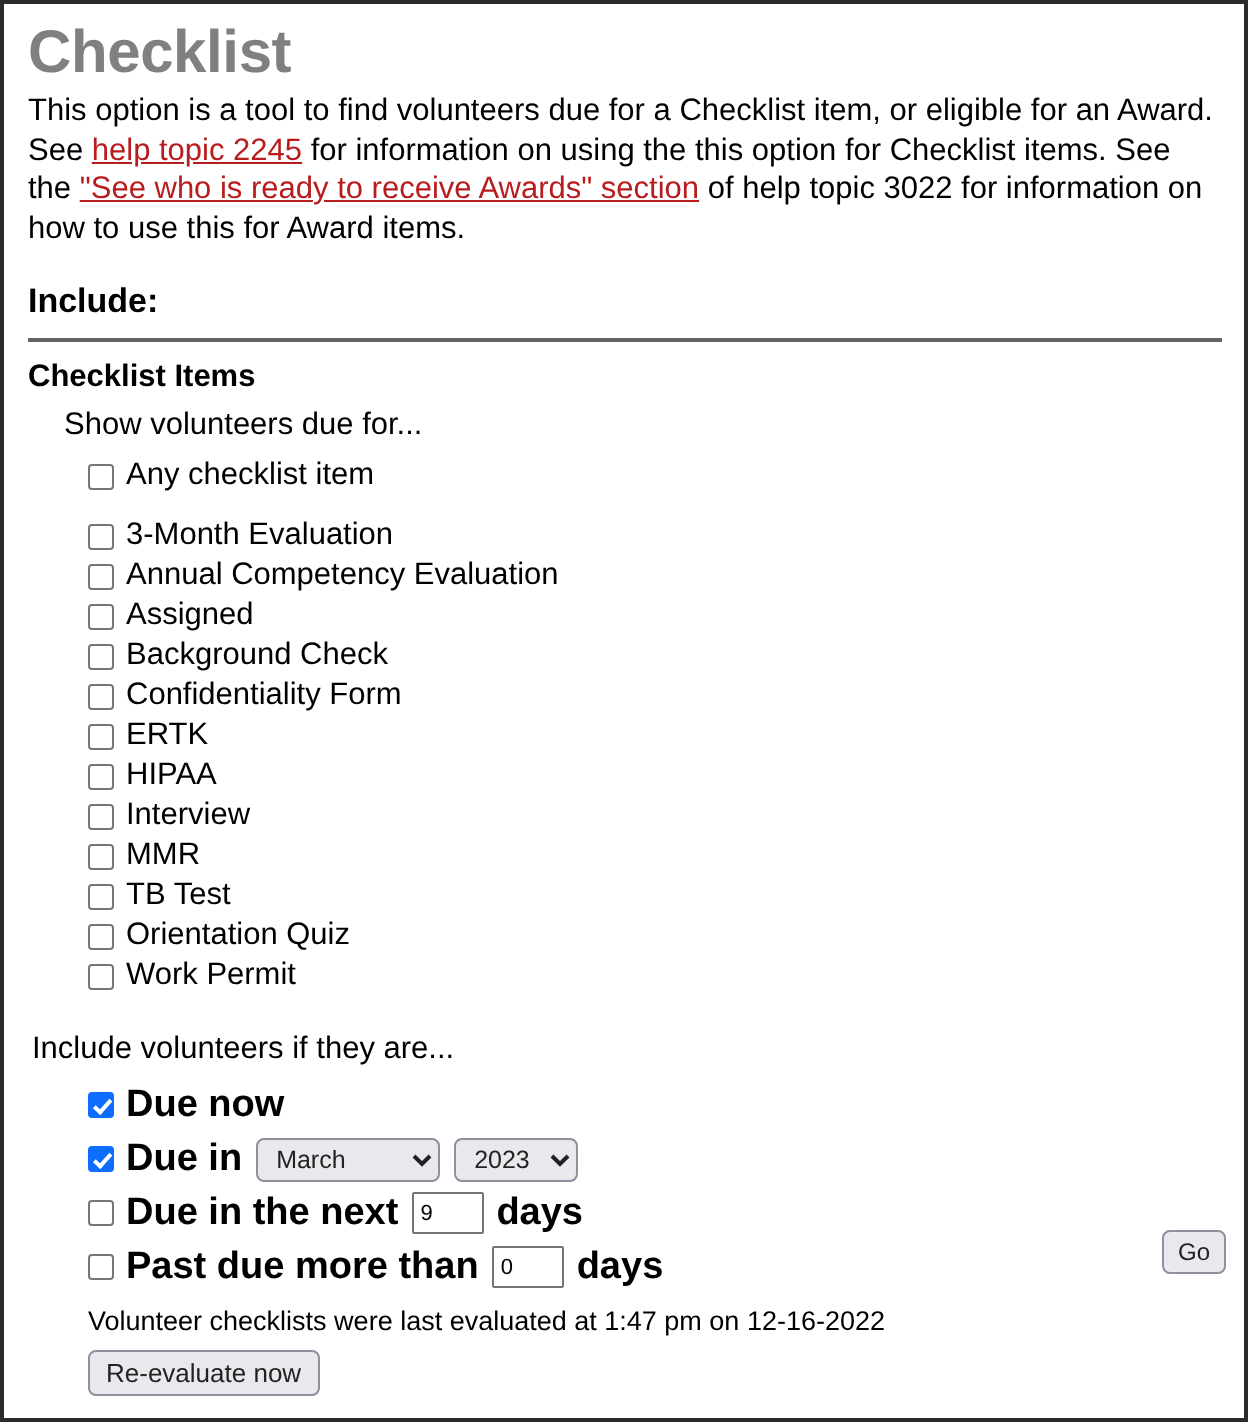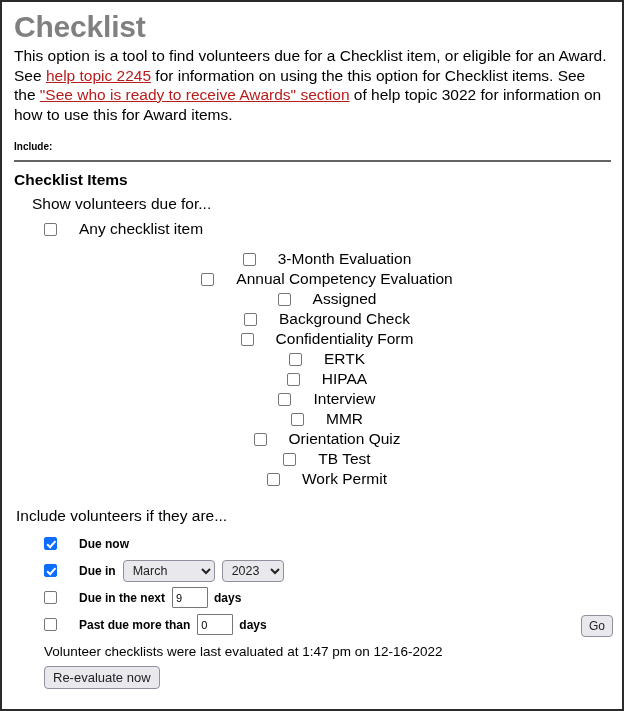--- a/index.html
+++ b/index.html
@@ -42,21 +42,21 @@
     max-width: 600px;
   }
   .intro a {
     color: #b91c1c;
     text-decoration: underline;
   }
 
   
   .include-label {
     font-weight: bold;
-    font-size: 10px;
+    font-size: 17px;
     margin-top: 17px;
     margin-bottom: 8px;
   }
   .rule {
     height: 0;
     border: 0;
     border-top: 2px solid #646464;
     margin: 0 0 9px 0;
     width: 597px;
   }
@@ -71,25 +71,25 @@
   }
 
   
   .cb-row {
     display: flex;
     align-items: center;
     margin-left: 30px;
     height: 20px;
   }
   .cb-row.first-group { margin-bottom: 10px; }
-  .cb-row.tight { height: 20px; justify-content: center; }
+  .cb-row.tight { height: 20px; }
   .cb-label {
     font-size: 15.5px;
     line-height: 18px;
-    margin-left: 22px;
+    margin-left: 6px;
     white-space: nowrap;
   }
 
   .checkbox {
     width: 13px;
     height: 13px;
     box-sizing: border-box;
     border: 1px solid #767676;
     background: #ffffff;
     border-radius: 2px;
@@ -117,21 +117,21 @@
   .group2 { margin-top: 18px; }
   .group2 .sub-label { margin-left: 2px; margin-bottom: 5px; }
   .row2 {
     display: flex;
     align-items: center;
     margin-left: 30px;
     height: 27px;
   }
   .row2 .cb-label {
     font-weight: bold;
-    font-size: 12px;
+    font-size: 19px;
   }
 
   select.dd {
     font-family: "Liberation Sans", sans-serif;
     font-size: 12.5px;
     color: #222;
     background: #e9e9ed;
     border: 1px solid #8f8f9d;
     border-radius: 4px;
     padding: 2px 3px 2px 5px;
@@ -246,25 +246,25 @@
         <div class="cb-row tight">
           <span class="checkbox"></span>
           <span class="cb-label">Interview</span>
         </div>
         <div class="cb-row tight">
           <span class="checkbox"></span>
           <span class="cb-label">MMR</span>
         </div>
         <div class="cb-row tight">
           <span class="checkbox"></span>
+          <span class="cb-label">TB Test</span>
+        </div>
+        <div class="cb-row tight">
+          <span class="checkbox"></span>
           <span class="cb-label">Orientation Quiz</span>
-        </div>
-        <div class="cb-row tight">
-          <span class="checkbox"></span>
-          <span class="cb-label">TB Test</span>
         </div>
         <div class="cb-row tight">
           <span class="checkbox"></span>
           <span class="cb-label">Work Permit</span>
         </div>
       </div>
 
     <div class="group2">
       <div class="sub-label">Include volunteers if they are...</div>
 

